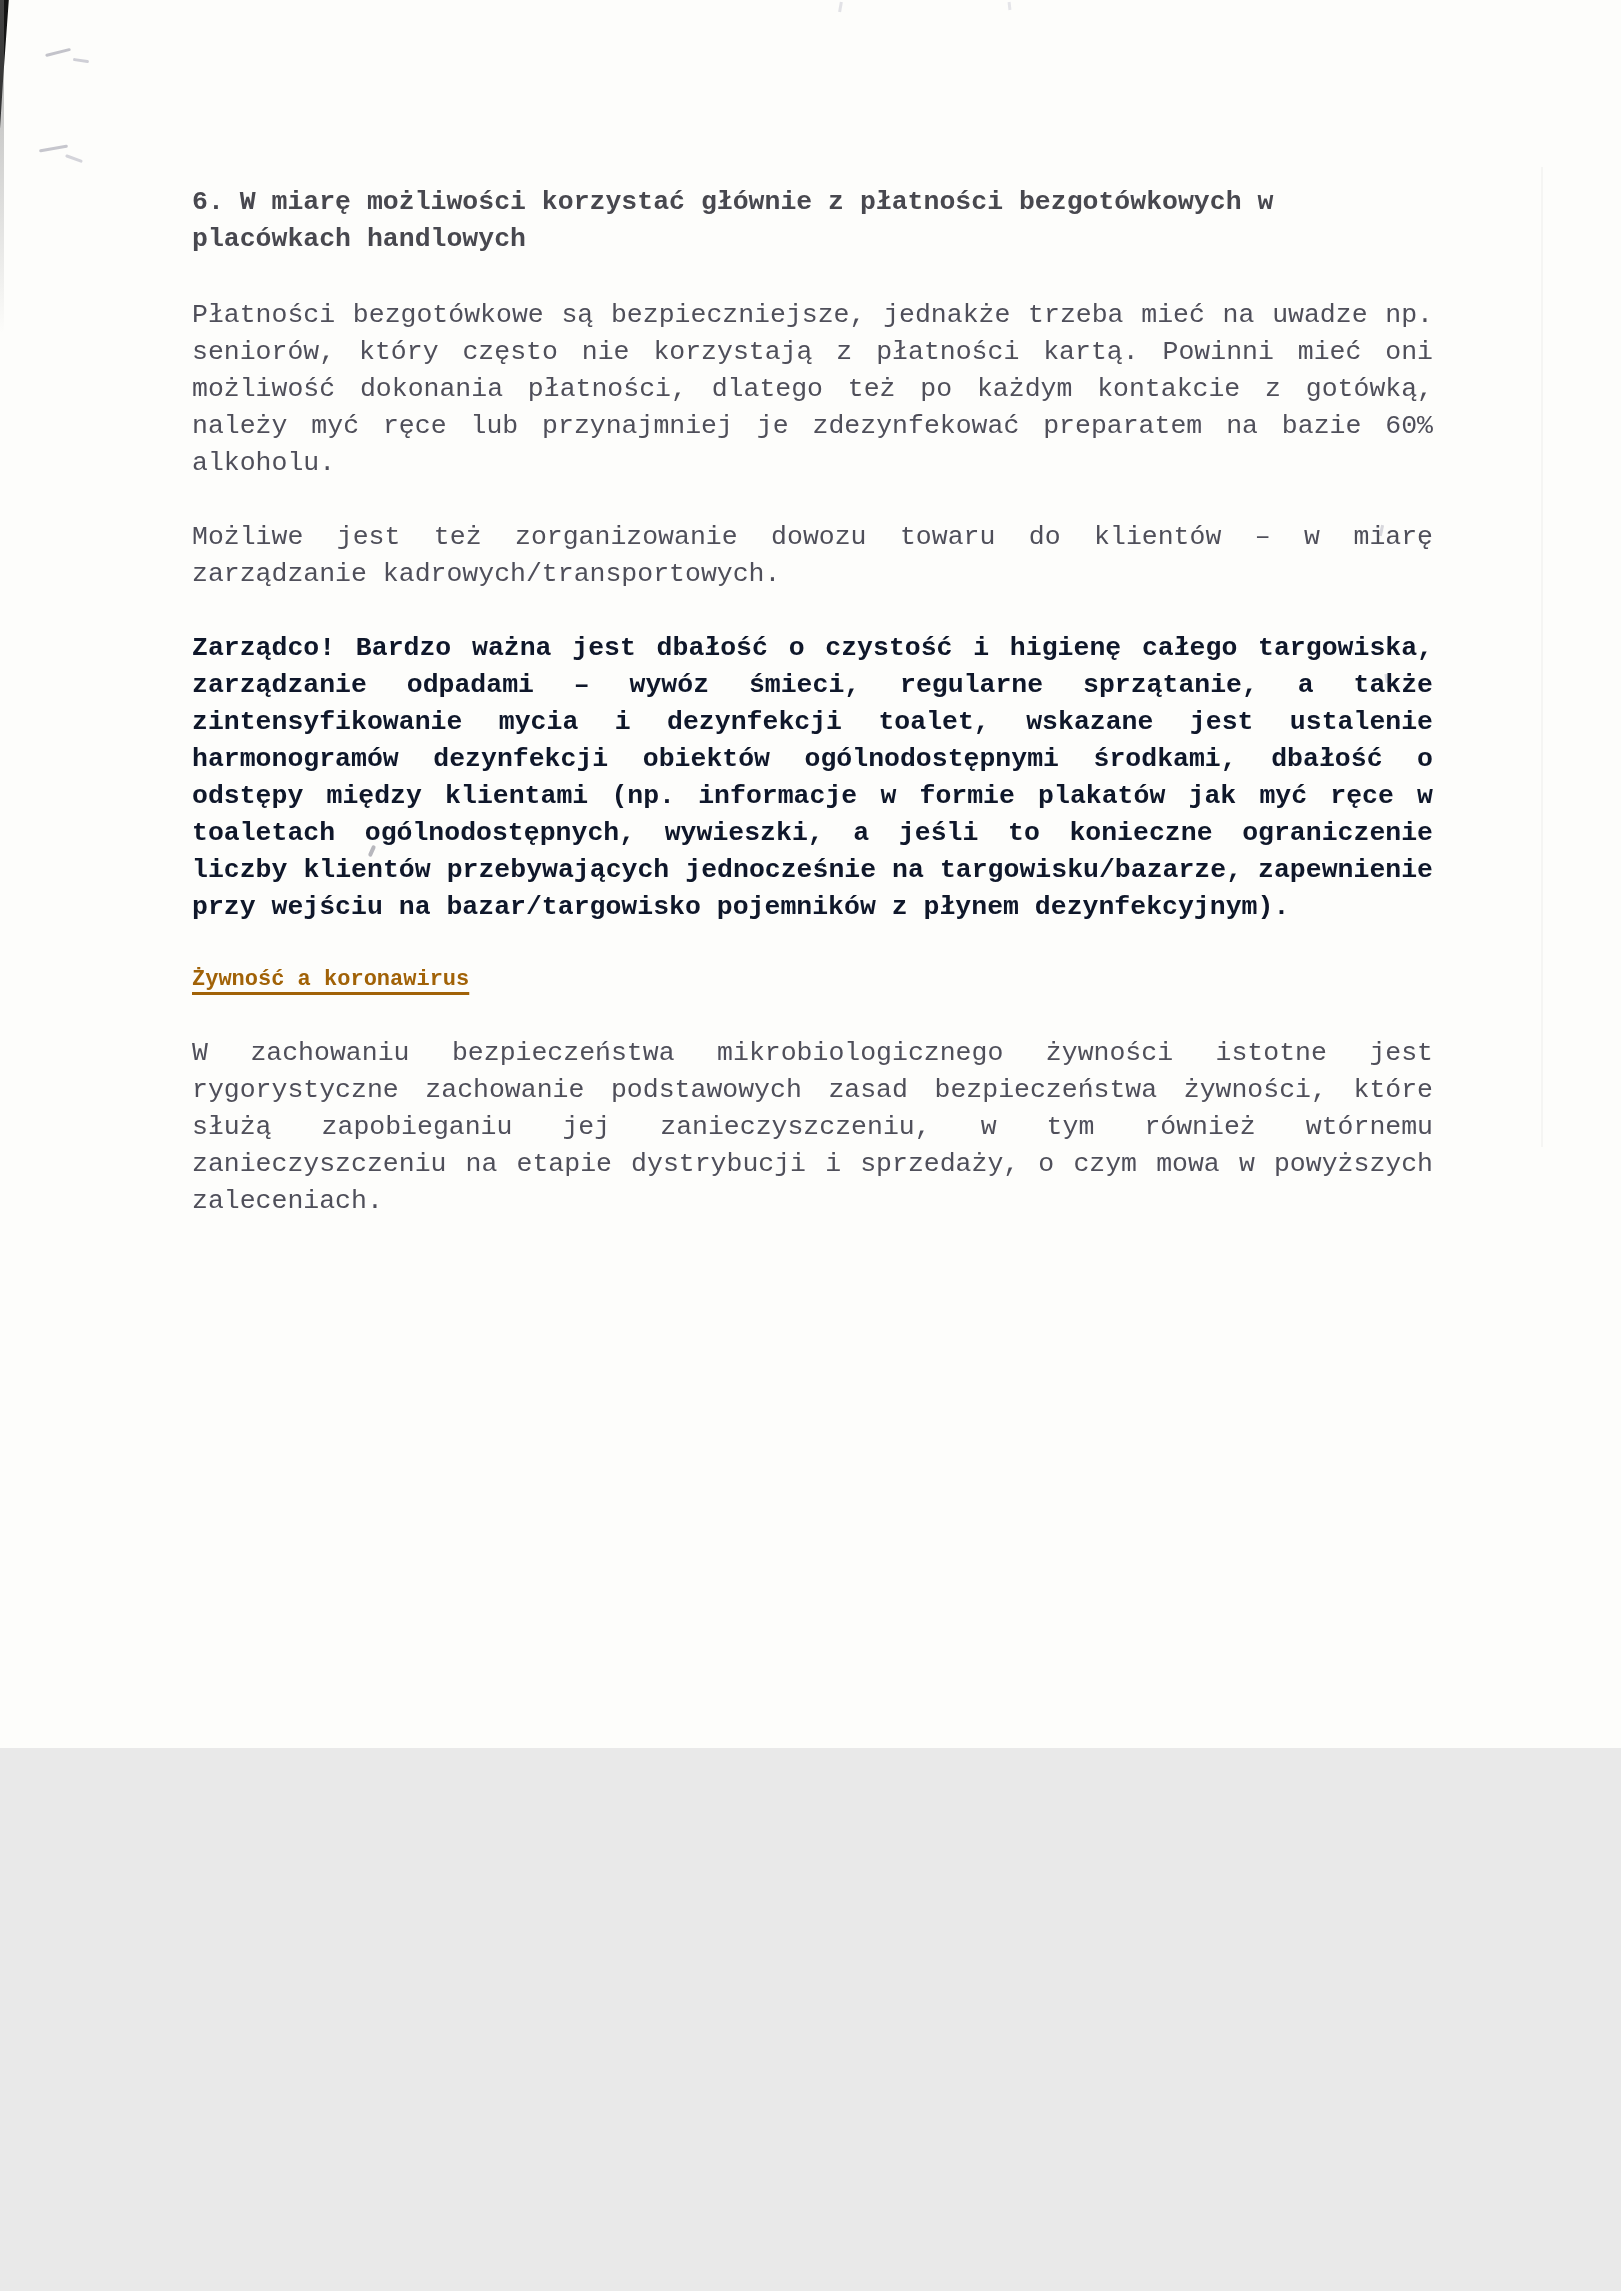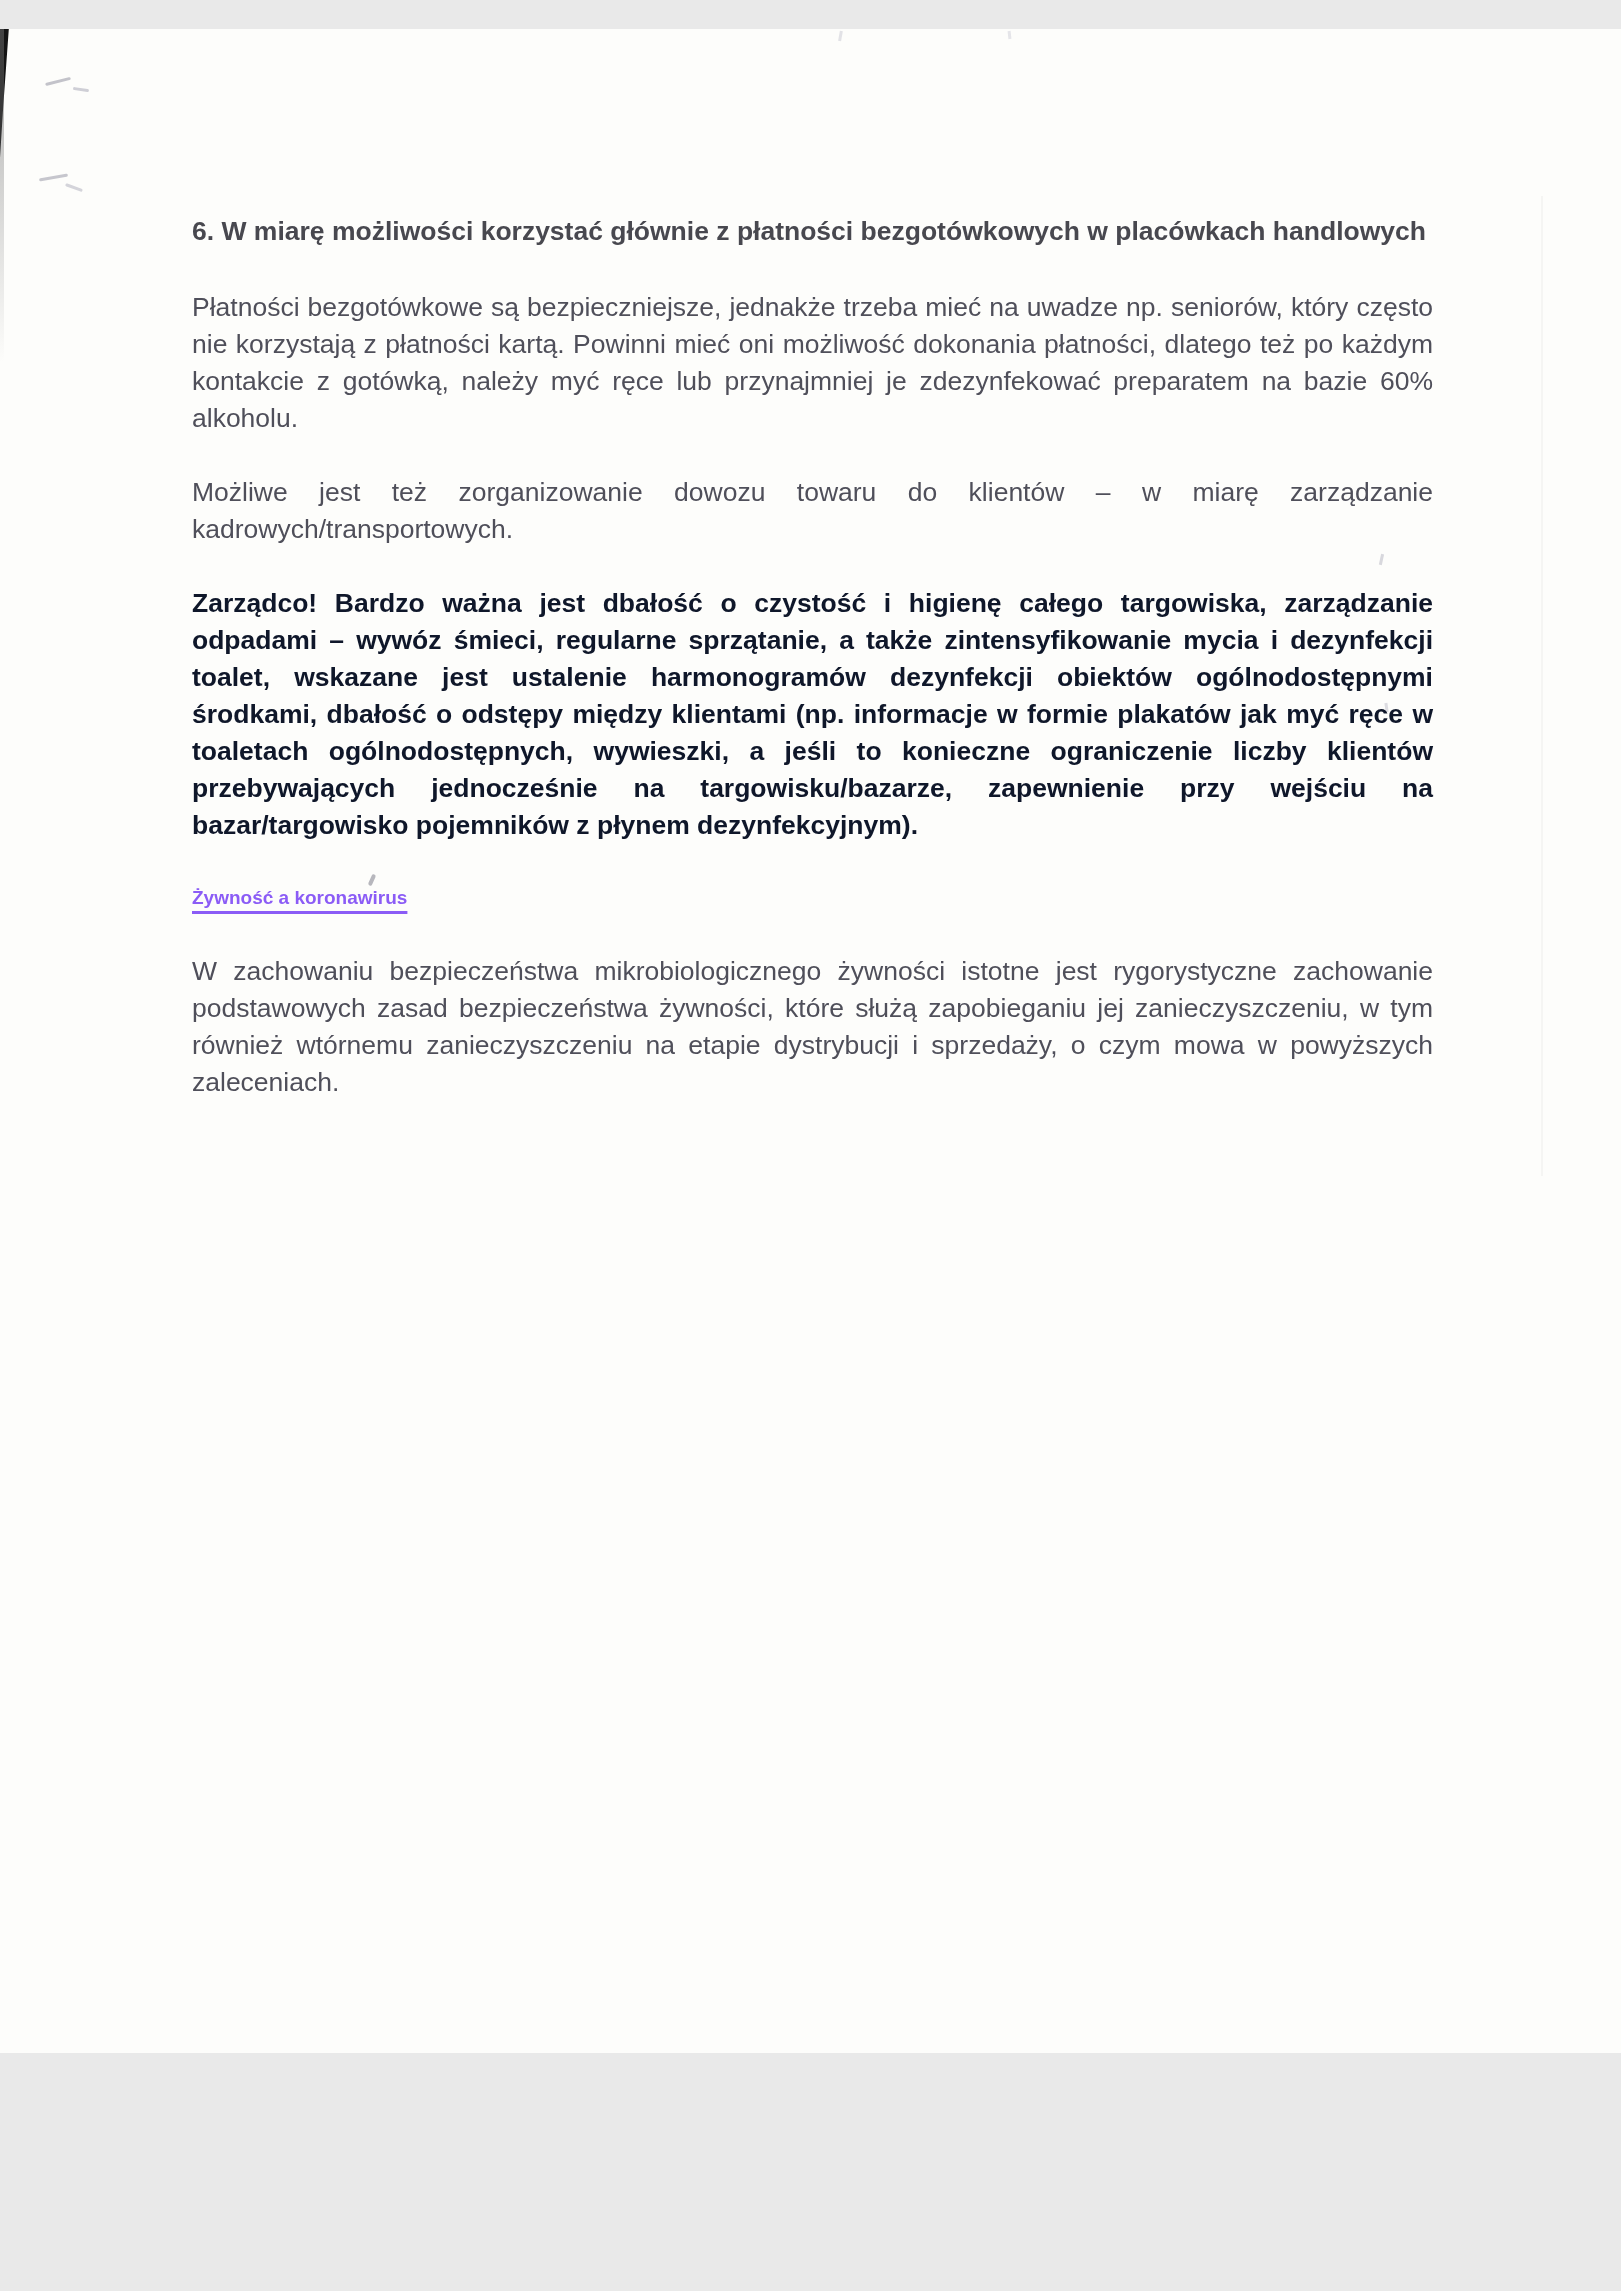--- a/index.html
+++ b/index.html
@@ -1,24 +1,23 @@
 <!DOCTYPE html>
 <html lang="pl"><head>
 <meta charset="utf-8">
 <style>
   html, body { margin: 0; padding: 0; background: #e9e9e9; }
   .page {
     position: relative;
     width: 1621px;
-    height: 2024px;
+    height: 1748px;
     background: #fdfdfb;
     overflow: hidden;
-    font-family: Liberation Sans, sans-serif;
+    font-family: Liberation Mono, monospace;
     color: #4f4f5a;
-    margin-top: 29px;
   }
   .content {
     position: absolute;
     left: 192px;
     top: 0;
     width: 1241px;
   }
   .heading1 {
     margin: 184px 0 0 0;
     font-size: 26.5px;
@@ -33,24 +32,24 @@
     text-align: justify;
     margin: 37px 0 0 0;
   }
   .para-first-gap { margin-top: 39px; }
   .para-red {
     color: #0f172a;
     font-weight: bold;
   }
   .heading2 {
     margin: 35px 0 0 0;
-    font-size: 19px;
+    font-size: 22px;
     font-weight: bold;
     line-height: 37px;
-    color: #8b5cf6;
+    color: #a16207;
   }
   .heading2 .underlined {
     text-decoration: underline;
     text-decoration-thickness: 2.5px;
     text-underline-offset: 6.9px;
   }
   .para-efsa-gap { margin-top: 41px; }
   .footer {
     position: absolute;
     top: 2125px;

